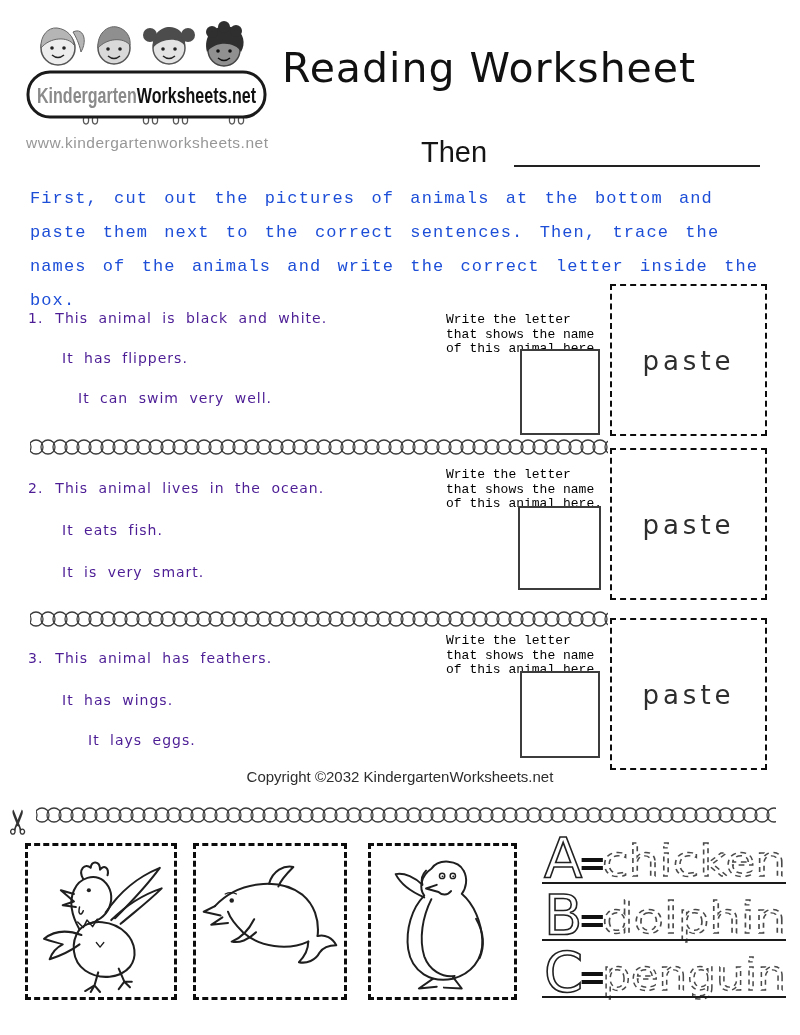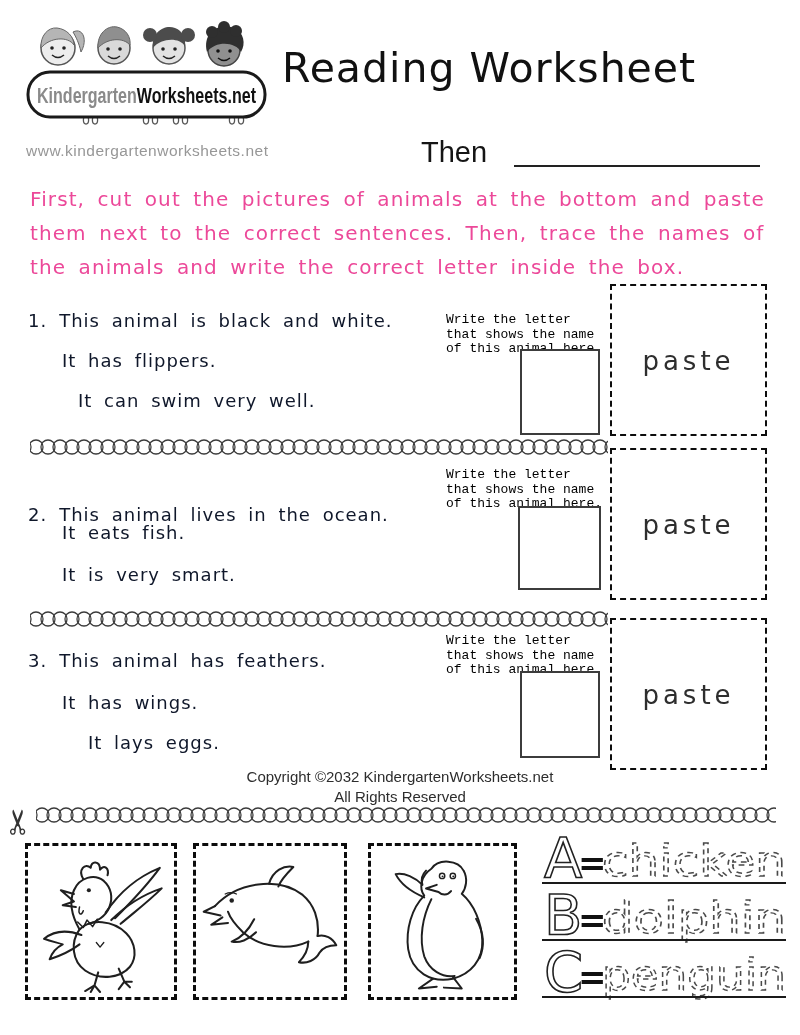--- a/index.html
+++ b/index.html
@@ -4,22 +4,22 @@
 <style>
   html,body{margin:0;padding:0;background:#fff;}
   .page{position:relative;width:800px;height:1035px;background:#ffffff;overflow:hidden;
         font-family:"DejaVu Sans",sans-serif;color:#2b2b2b;}
   .abs{position:absolute;}
   
   .hand{font-family:"DejaVu Sans",sans-serif;color:#3a3a3a;}
   .title{font-size:41px;letter-spacing:1px;color:#111;white-space:nowrap;}
   .name-label{font-family:"Liberation Sans",sans-serif;font-size:29px;color:#151515;}
   .name-line{border-bottom:2px solid #222;}
-  .instructions{font-size:20px;line-height:34px;letter-spacing:1.1px;word-spacing:5px;color:#ec4899;}
-  .sentence{font-size:18px;letter-spacing:1px;word-spacing:5px;white-space:nowrap;color:#0f172a;}
+  .instructions{font-size:17px;line-height:34px;letter-spacing:1.1px;word-spacing:5px;color:#1d4ed8;font-family:Liberation Mono, monospace;}
+  .sentence{font-size:14px;letter-spacing:1px;word-spacing:5px;white-space:nowrap;color:#4c1d95;}
   .q-num{display:inline-block;margin-right:12px;}
   .note{font-family:Liberation Mono, monospace;font-size:13px;line-height:14.5px;color:#000;}
   .letterbox{border:2px solid #3c3c3c;background:#fff;}
   .pastebox{border:2.5px dashed #0d0d0d;display:flex;justify-content:center;align-items:flex-start;}
   .paste-label{font-size:26px;letter-spacing:4px;color:#2e2e2e;margin-top:60px;}
   .copyright{font-family:"Liberation Sans",sans-serif;font-size:15px;color:#2d2d2d;text-align:center;width:100%;}
   .website{font-family:"Liberation Sans",sans-serif;font-size:15.5px;letter-spacing:0.5px;color:#979797;}
   .cutbox{border:3px dashed #0c0c0c;display:flex;align-items:center;justify-content:center;}
   .scissors{font-size:34px;color:#333;transform:rotate(-90deg);display:inline-block;}
   svg{display:block;}
@@ -71,21 +71,21 @@
           <ellipse cx="159" cy="108" rx="2.6" ry="4"></ellipse>
         <ellipse cx="206" cy="108" rx="2.6" ry="4"></ellipse>
           <ellipse cx="215" cy="108" rx="2.6" ry="4"></ellipse>
       </g>
 
       <rect x="2" y="60" width="237" height="45" rx="22" fill="#ffffff" stroke="#1a1a1a" stroke-width="3"></rect>
       <text x="11" y="91" font-family="Liberation Sans, sans-serif" font-size="22" font-weight="bold" textLength="219" lengthAdjust="spacingAndGlyphs">
         <tspan fill="#8a8a8a">Kindergarten</tspan><tspan fill="#111">Worksheets.net</tspan>
       </text>
     </svg>
-    <div class="website" style="margin-top:14px;">www.kindergartenworksheets.net</div>
+    <div class="website" style="margin-top:6px;">www.kindergartenworksheets.net</div>
   </div>
 
   <div class="abs title hand" style="left:282px;top:44px;width:400px;text-align:left;">Reading Worksheet</div>
 
   <div class="abs name-label" style="left:421px;top:136px;">Then</div>
   <div class="abs name-line" style="left:514px;top:140px;width:246px;height:25px;"></div>
 
   <div class="abs hand instructions" style="left:30px;top:182px;width:748px;">First, cut out the pictures of animals at the bottom and paste them next to the correct sentences. Then, trace the names of the animals and write the correct letter inside the box.</div>
 
   <div class="abs hand sentence" style="left:28px;top:310px;">
@@ -103,21 +103,21 @@
     <defs>
         <pattern id="chain1" width="12" height="18" patternUnits="userSpaceOnUse">
       <circle cx="-6" cy="9" r="7" fill="none" stroke="#3a3a3a" stroke-width="1.3"></circle>
       <circle cx="6" cy="9" r="7" fill="none" stroke="#3a3a3a" stroke-width="1.3"></circle>
       <circle cx="18" cy="9" r="7" fill="none" stroke="#3a3a3a" stroke-width="1.3"></circle>
     </pattern>
       </defs>
     <rect width="578" height="18" fill="url(#chain1)"></rect>
   </svg>
 
-  <div class="abs hand sentence" style="left:28px;top:480px;margin-top:24px;">
+  <div class="abs hand sentence" style="left:28px;top:480px;">
     <span class="q-num">2.</span><span>This animal lives in the ocean.</span>
   </div>
   <div class="abs hand sentence" style="left:62px;top:522px;">It eats fish.</div>
   <div class="abs hand sentence" style="left:62px;top:564px;">It is very smart.</div>
   <div class="abs note" style="left:446px;top:468px;width:162px;">Write the letter that shows the name of this animal here.</div>
   <div class="abs letterbox" style="left:518px;top:506px;width:79px;height:80px;"></div>
   <div class="abs pastebox" style="left:610px;top:448px;width:153px;height:148px;">
     <span class="hand paste-label">paste</span>
   </div>
 
@@ -137,21 +137,20 @@
   </div>
   <div class="abs hand sentence" style="left:62px;top:692px;">It has wings.</div>
   <div class="abs hand sentence" style="left:62px;top:732px;margin-left:26px;">It lays eggs.</div>
   <div class="abs note" style="left:446px;top:634px;width:162px;">Write the letter that shows the name of this animal here.</div>
   <div class="abs letterbox" style="left:520px;top:671px;width:76px;height:83px;"></div>
   <div class="abs pastebox" style="left:610px;top:618px;width:153px;height:148px;">
     <span class="hand paste-label">paste</span>
   </div>
 
   <div class="abs copyright" style="left:0px;top:768px;">Copyright ©2032 KindergartenWorksheets.net</div>
-  <div class="abs copyright" style="left:0px;top:788px;">All Rights Reserved</div>
 
   <span class="abs scissors" style="left:4px;top:802px;">✂</span>
   <svg class="abs" style="left:36px;top:806px;" width="740" height="18" viewBox="0 0 740 18">
     <defs>
         <pattern id="chain3" width="12" height="18" patternUnits="userSpaceOnUse">
       <circle cx="-6" cy="9" r="7" fill="none" stroke="#3a3a3a" stroke-width="1.3"></circle>
       <circle cx="6" cy="9" r="7" fill="none" stroke="#3a3a3a" stroke-width="1.3"></circle>
       <circle cx="18" cy="9" r="7" fill="none" stroke="#3a3a3a" stroke-width="1.3"></circle>
     </pattern>
       </defs>

